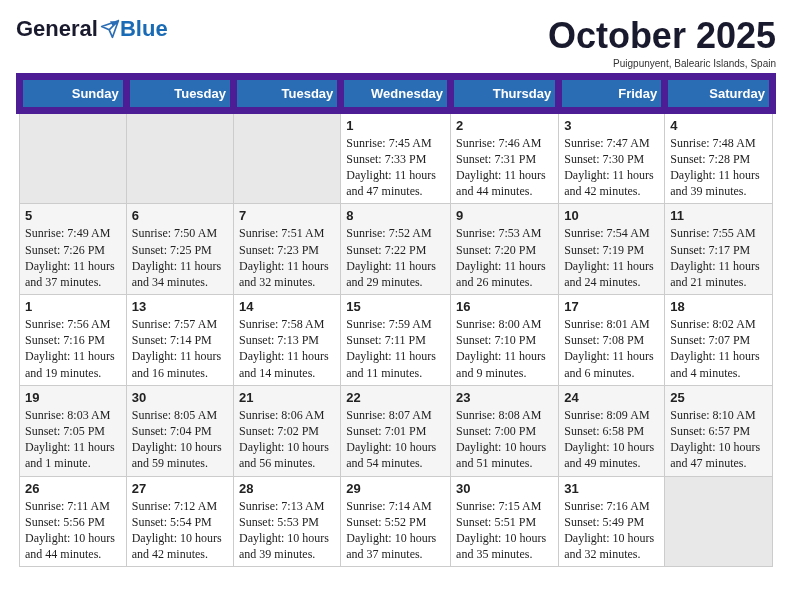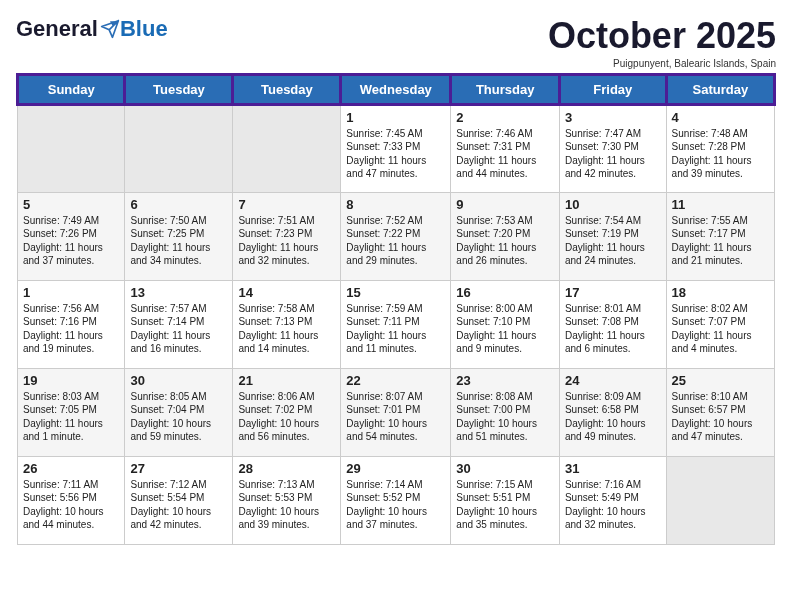--- a/index.html
+++ b/index.html
@@ -53,22 +53,22 @@
       width: 100%;
       border-collapse: collapse;
       border: 1px solid #ccc;
     }
     .calendar th {
       background: #2a6db5;
       color: white;
       font-size: 13px;
       font-weight: bold;
       padding: 6px 4px;
-      text-align: center;
-      border: 3px solid #4c1d95;
+      text-align: right;
+      border: 7px solid #4c1d95;
     }
     .calendar td {
       vertical-align: top;
       padding: 4px 5px;
       font-size: 10.5px;
       color: #222;
       border: 1px solid #ccc;
       width: 113px;
       min-height: 80px;
       height: 88px;
@@ -80,23 +80,24 @@
     .calendar tr:nth-child(odd) td {
       background: #fff;
     }
     .day-number {
       font-size: 13px;
       font-weight: bold;
       display: block;
       margin-bottom: 2px;
     }
     .day-info {
-      font-size: 10px;
+      font-size: 12px;
       line-height: 1.35;
       color: #222;
+      font-family: Liberation Serif, serif;
     }
     .empty-cell {
       background: #e8e8e8 !important;
     }
   </style>
 </head>
 <body>
 
 <div class="header">
   <div class="logo">

